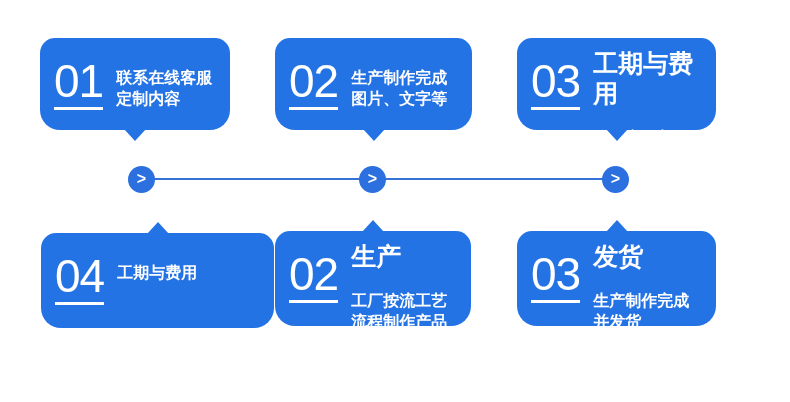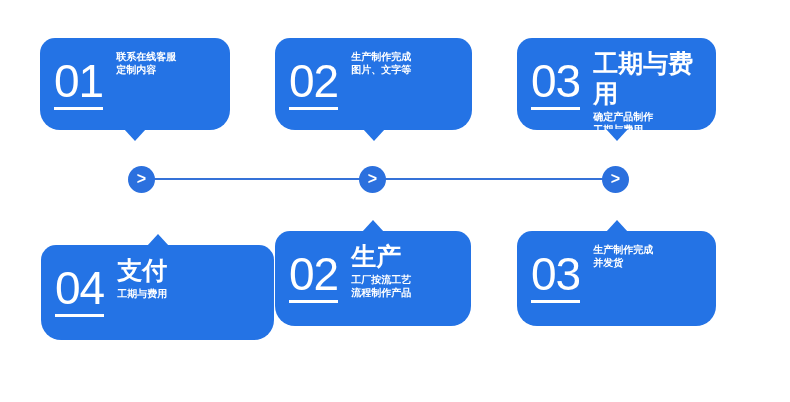--- a/index.html
+++ b/index.html
@@ -57,24 +57,24 @@
     display: flex;
     flex-direction: column;
     min-width: 0;
   }
   .title {
     font-size: 25px;
     font-weight: 700;
     line-height: 1.2;
   }
   .desc {
-    font-size: 10px;
+    font-size: 16px;
     font-weight: 700;
     line-height: 1.3;
-    margin-top: 2px;
+    margin-top: 20px;
     white-space: pre-line;
   }
   .tail {
     position: absolute;
     left: 50%;
     transform: translateX(-50%);
     width: 0; height: 0;
     border-left: 11px solid transparent;
     border-right: 11px solid transparent;
   }
@@ -106,21 +106,21 @@
     justify-content: center;
     font-size: 16px;
     font-weight: 600;
     line-height: 1;
     padding-bottom: 1px;
   }
   
   .c1 { left: 40px;  top: 38px;  width: 190px; height: 92px; }
   .c2 { left: 275px; top: 38px;  width: 197px; height: 92px; }
   .c3 { left: 517px; top: 38px;  width: 199px; height: 92px; }
-  .c4 { left: 41px;  top: 245px; width: 233px; height: 95px; }
+  .c4 { left: 41px;  top: 233px; width: 233px; height: 95px; }
   .c5 { left: 275px; top: 231px; width: 196px; height: 95px; }
   .c6 { left: 517px; top: 231px; width: 199px; height: 95px; }
   .circ1 { left: 128px; }
   .circ2 { left: 359px; }
   .circ3 { left: 602px; }
 </style>
 </head>
 <body>
 
 <div class="stage">
@@ -174,21 +174,20 @@
   <div class="connector-circle circ3">&gt;</div>
 
   <div class="card c4">
     <span class="tail up"></span>
     <div class="card-inner">
       <div class="num-block">
         <div class="num">04</div>
         <div class="num-underline"></div>
       </div>
       <div class="text-block">
-        <div class="title">支付</div>
         <div class="desc">工期与费用</div>
       </div>
     </div>
   </div>
 
   <div class="card c5">
     <span class="tail up"></span>
     <div class="card-inner">
       <div class="num-block">
         <div class="num">02</div>
@@ -203,19 +202,20 @@
   </div>
 
   <div class="card c6">
     <span class="tail up"></span>
     <div class="card-inner">
       <div class="num-block">
         <div class="num">03</div>
         <div class="num-underline"></div>
       </div>
       <div class="text-block">
+        <div class="title">发货</div>
         <div class="desc">生产制作完成
 并发货</div>
       </div>
     </div>
   </div>
 
 </div>
 
 </body></html>

